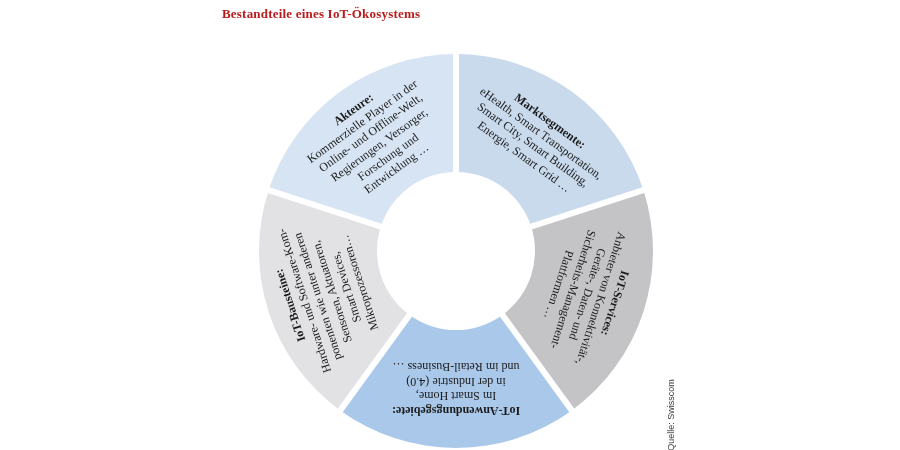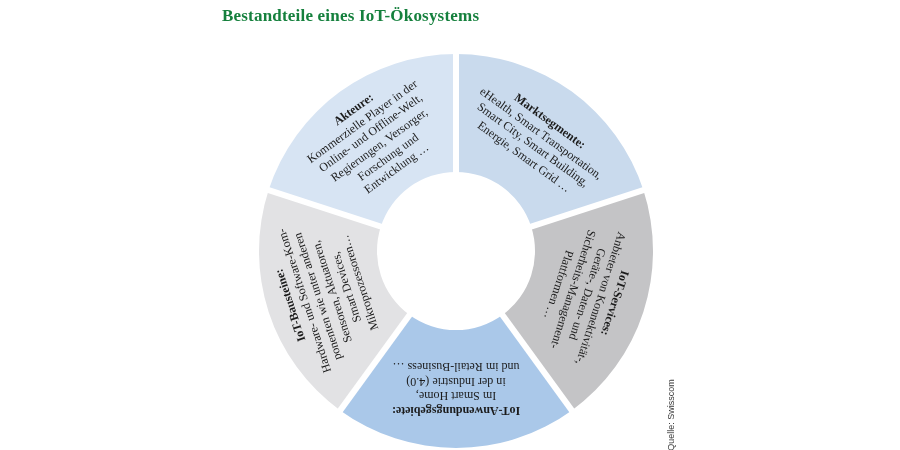--- a/index.html
+++ b/index.html
@@ -2,21 +2,21 @@
 <html><head>
 <meta charset="utf-8">
 <style>
   html,body{margin:0;padding:0;background:#ffffff;}
   .canvas{
     position:relative;width:900px;height:450px;background:#ffffff;overflow:hidden;
     font-family:"Liberation Serif","DejaVu Serif",serif;
   }
   .page-title{
     position:absolute;left:222px;top:6px;
-    font-size:17px;font-weight:bold;color:#15803d;letter-spacing:.2px;
+    font-size:13px;font-weight:bold;color:#b91c1c;letter-spacing:.2px;
   }
   #donut-svg{position:absolute;left:0;top:0;}
   .seg-text{
     position:absolute;text-align:center;font-size:12px;line-height:1.22;
     color:#1b1b1b;white-space:nowrap;pointer-events:none;
   }
   .seg-heading{font-weight:bold;}
   .source-note{
     position:absolute;left:671px;top:415px;
     transform:translate(-50%,-50%) rotate(-90deg);

